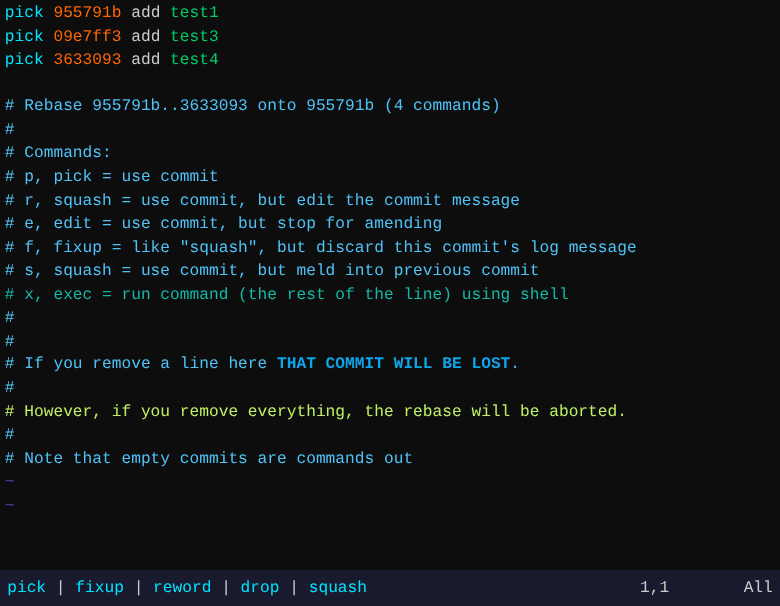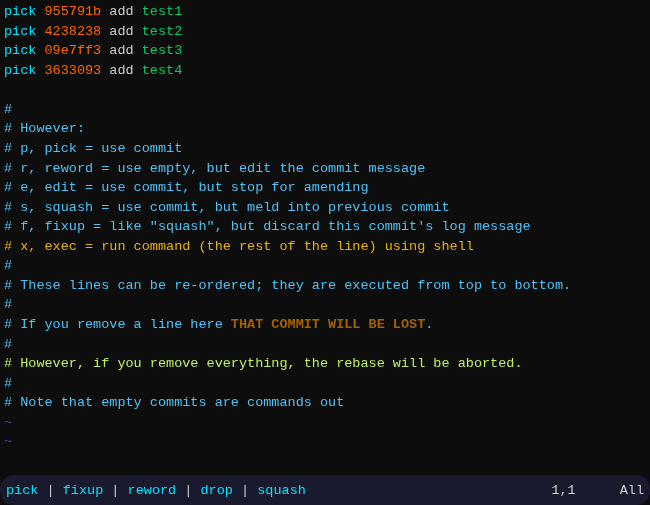--- a/index.html
+++ b/index.html
@@ -41,57 +41,55 @@
     #statusbar {
       width: 650px;
       height: 30px;
       background-color: #1a1a2e;
       display: flex;
       align-items: center;
       padding: 0 6px;
       color: #cccccc;
       font-family: 'Courier New', Courier, monospace;
       font-size: 13.5px;
-      border-radius: 14px;
     }
 
     #statusbar-left {
       flex: 1;
     }
 
     #statusbar-right {
       display: flex;
-      gap: 44px;
+      gap: 62px;
     }
 
     .tilde-line {
       color: #4444aa;
     }
   </style>
 </head>
 <body>
 
 <div id="editor">
     <span class="line"><span class="c-bright-cyan">pick</span><span class="c-white"> </span><span class="c-orange">955791b</span><span class="c-white"> add </span><span class="c-green">test1</span></span>
-    <span class="line"><span class="c-bright-cyan">pick</span><span class="c-white"> </span><span class="c-orange">4238238</span><span class="c-white"> add </span><span class="c-green">test2</span></span>
     <span class="line"><span class="c-bright-cyan">pick</span><span class="c-white"> </span><span class="c-orange">09e7ff3</span><span class="c-white"> add </span><span class="c-green">test3</span></span>
     <span class="line"><span class="c-bright-cyan">pick</span><span class="c-white"> </span><span class="c-orange">3633093</span><span class="c-white"> add </span><span class="c-green">test4</span></span>
     <span class="line">&nbsp;</span>
+    <span class="line"><span style="color:#4fc3f7"># Rebase 955791b..3633093 onto 955791b (4 commands)</span></span>
     <span class="line"><span style="color:#4fc3f7">#</span></span>
-    <span class="line"><span style="color:#4fc3f7"># However:</span></span>
+    <span class="line"><span style="color:#4fc3f7"># Commands:</span></span>
     <span class="line"><span style="color:#4fc3f7"># p, pick = use commit</span></span>
-    <span class="line"><span style="color:#4fc3f7"># r, reword = use empty, but edit the commit message</span></span>
+    <span class="line"><span style="color:#4fc3f7"># r, squash = use commit, but edit the commit message</span></span>
     <span class="line"><span style="color:#4fc3f7"># e, edit = use commit, but stop for amending</span></span>
+    <span class="line"><span style="color:#4fc3f7"># f, fixup = like "squash", but discard this commit's log message</span></span>
     <span class="line"><span style="color:#4fc3f7"># s, squash = use commit, but meld into previous commit</span></span>
-    <span class="line"><span style="color:#4fc3f7"># f, fixup = like "squash", but discard this commit's log message</span></span>
-    <span class="line"><span style="color:#eab308"># x, exec = run command (the rest of the line) using shell</span></span>
+    <span class="line"><span style="color:#14b8a6"># x, exec = run command (the rest of the line) using shell</span></span>
     <span class="line"><span style="color:#4fc3f7">#</span></span>
-    <span class="line"><span style="color:#4fc3f7"># These lines can be re-ordered; they are executed from top to bottom.</span></span>
     <span class="line"><span style="color:#4fc3f7">#</span></span>
-    <span class="line"><span style="color:#4fc3f7"># If you remove a line here </span><span style="color:#a16207;font-weight:bold">THAT COMMIT WILL BE LOST</span><span style="color:#4fc3f7">.</span></span>
+    <span class="line"><span style="color:#4fc3f7"># If you remove a line here </span><span style="color:#0ea5e9;font-weight:bold">THAT COMMIT WILL BE LOST</span><span style="color:#4fc3f7">.</span></span>
     <span class="line"><span style="color:#4fc3f7">#</span></span>
     <span class="line"><span style="color:#bef264"># However, if you remove everything, the rebase will be aborted.</span></span>
     <span class="line"><span style="color:#4fc3f7">#</span></span>
     <span class="line"><span style="color:#4fc3f7"># Note that empty commits are commands out</span></span>
     <span class="line"><span class="tilde-line">~</span></span>
     <span class="line"><span class="tilde-line">~</span></span>
   </div>
 
 <div id="statusbar">
   <div id="statusbar-left"><span style="color:#00e5ff">pick</span> <span style="color:#cccccc">|</span> <span style="color:#00e5ff">fixup</span> <span style="color:#cccccc">|</span> <span style="color:#00e5ff">reword</span> <span style="color:#cccccc">|</span> <span style="color:#00e5ff">drop</span> <span style="color:#cccccc">|</span> <span style="color:#00e5ff">squash</span></div>

